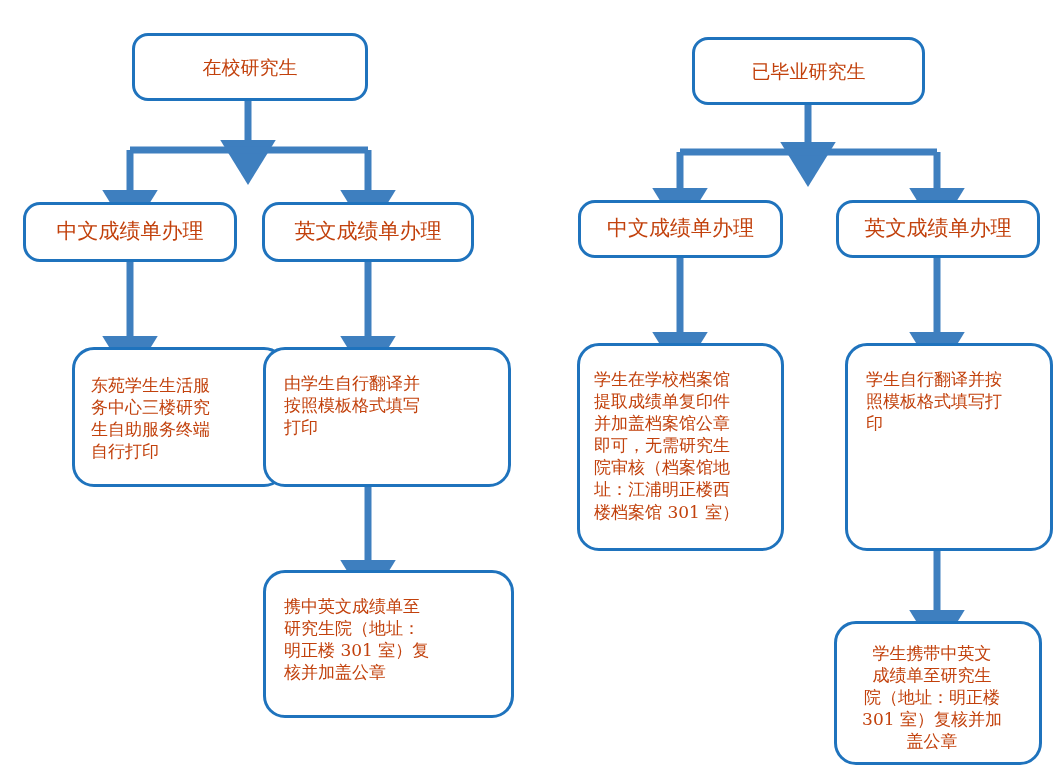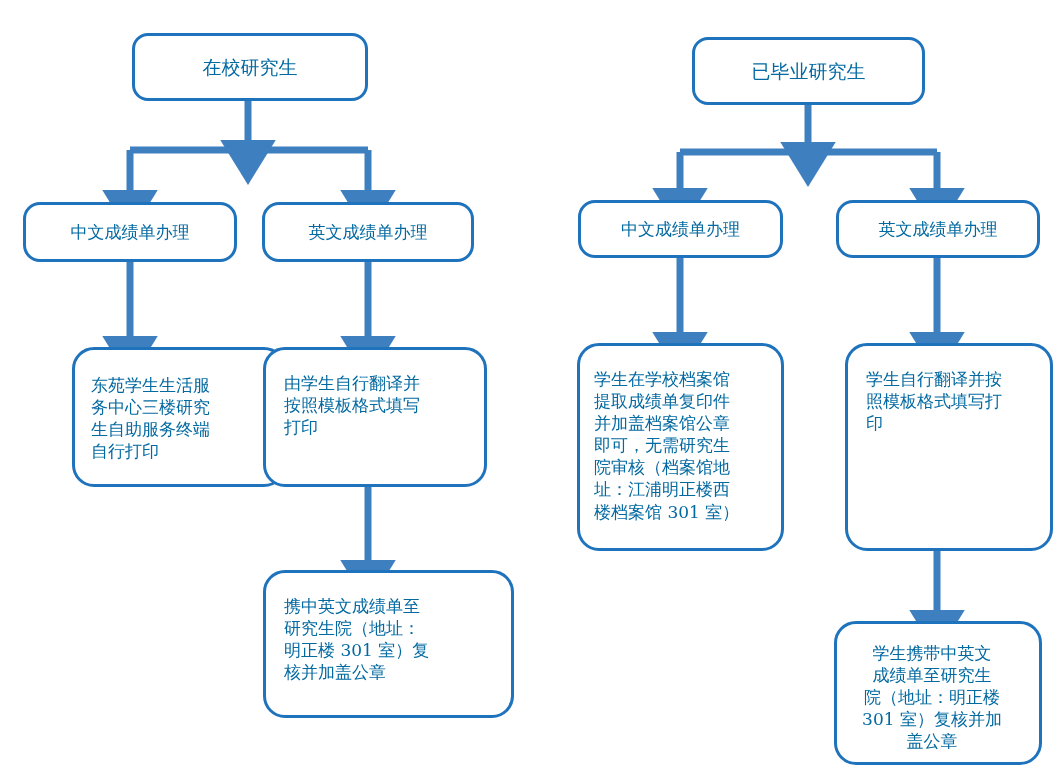--- a/index.html
+++ b/index.html
@@ -32,40 +32,40 @@
     background: #ffffff;
     border: 3px solid #1F73BD;
     border-radius: 18px;
     display: flex;
     align-items: center;
     z-index: 2;
   }
   .node .txt {
     display: block;
     width: 100%;
-    color: #0369a1;
+    color: #c2410c;
     line-height: 1.30;
     white-space: pre-line;
   }
   
   .node.title-node {
     justify-content: center;
     border-radius: 16px;
   }
   .node.title-node .txt {
     text-align: center;
     font-size: 19px;
   }
   .node.pill-node {
     justify-content: center;
     border-radius: 17px;
   }
   .node.pill-node .txt {
     text-align: center;
-    font-size: 17px;
+    font-size: 21px;
   }
   
   .node.para-node {
     align-items: flex-start;
     border-radius: 22px;
   }
   .node.para-node .txt {
     text-align: left;
     font-size: 17px;
   }
@@ -128,21 +128,21 @@
     <span class="txt">英文成绩单办理</span>
   </div>
 
   <div class="node para-node" style="left:24px; top:347px; width:214px; height:140px; padding:24px 10px 10px 16px;margin-left:48px;">
     <span class="txt">东苑学生生活服
 务中心三楼研究
 生自助服务终端
 自行打印</span>
   </div>
 
-  <div class="node para-node" style="left:263px; top:347px; width:224px; height:140px; padding:22px 10px 10px 18px;">
+  <div class="node para-node" style="left:263px; top:347px; width:248px; height:140px; padding:22px 10px 10px 18px;">
     <span class="txt">由学生自行翻译并
 按照模板格式填写
 打印</span>
   </div>
 
   <div class="node para-node" style="left:263px; top:570px; width:251px; height:148px; padding:22px 10px 10px 18px;">
     <span class="txt">携中英文成绩单至
 研究生院（地址：
 明正楼 301 室）复
 核并加盖公章</span>

